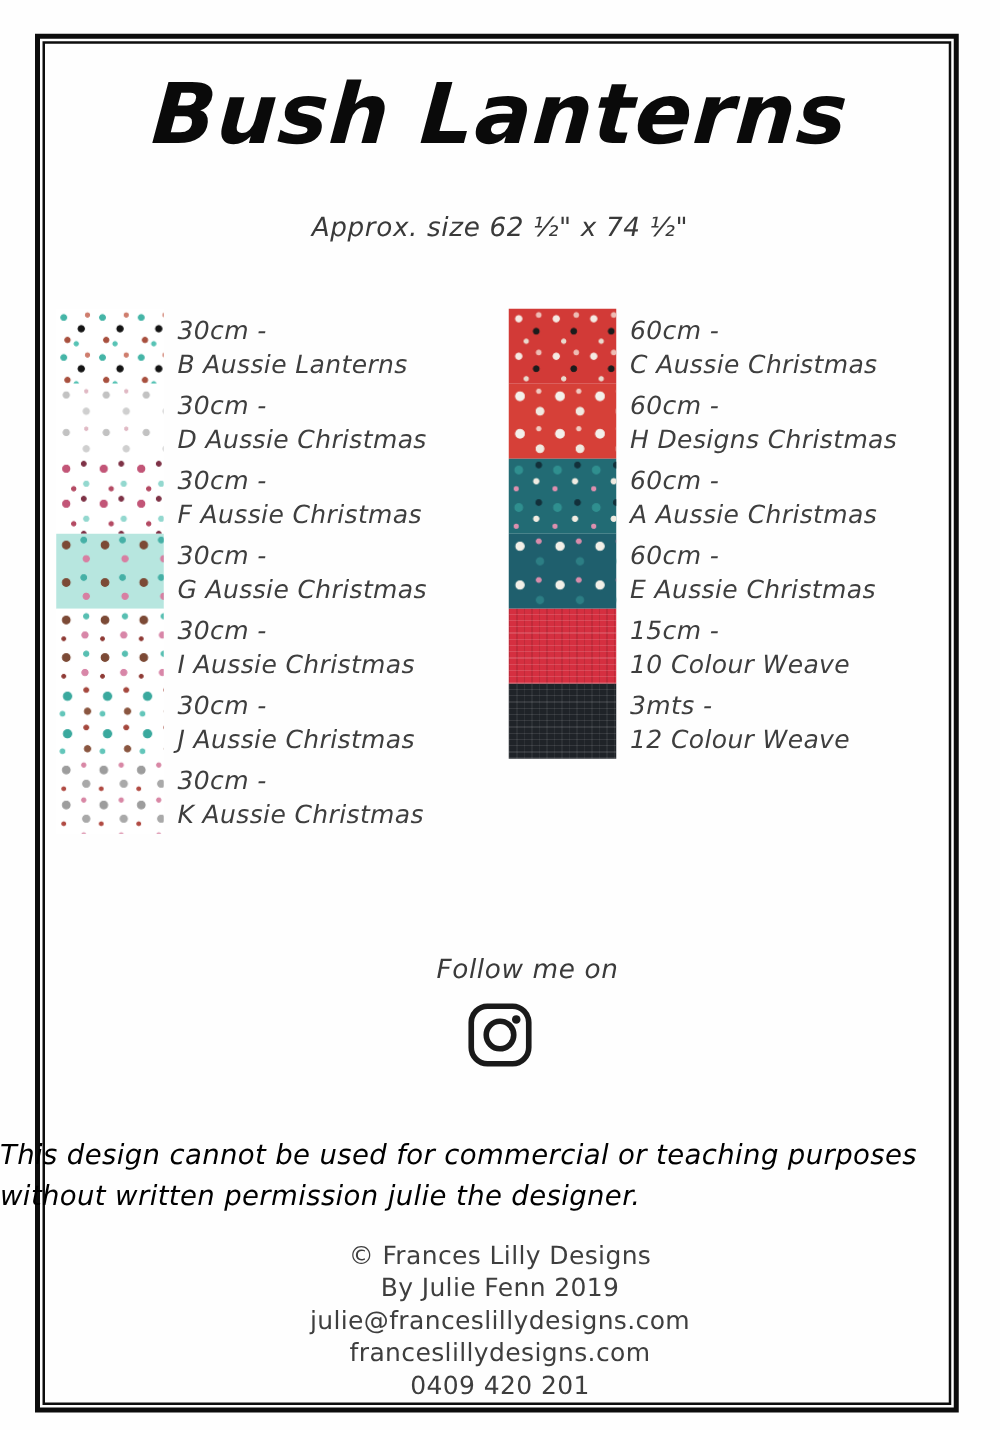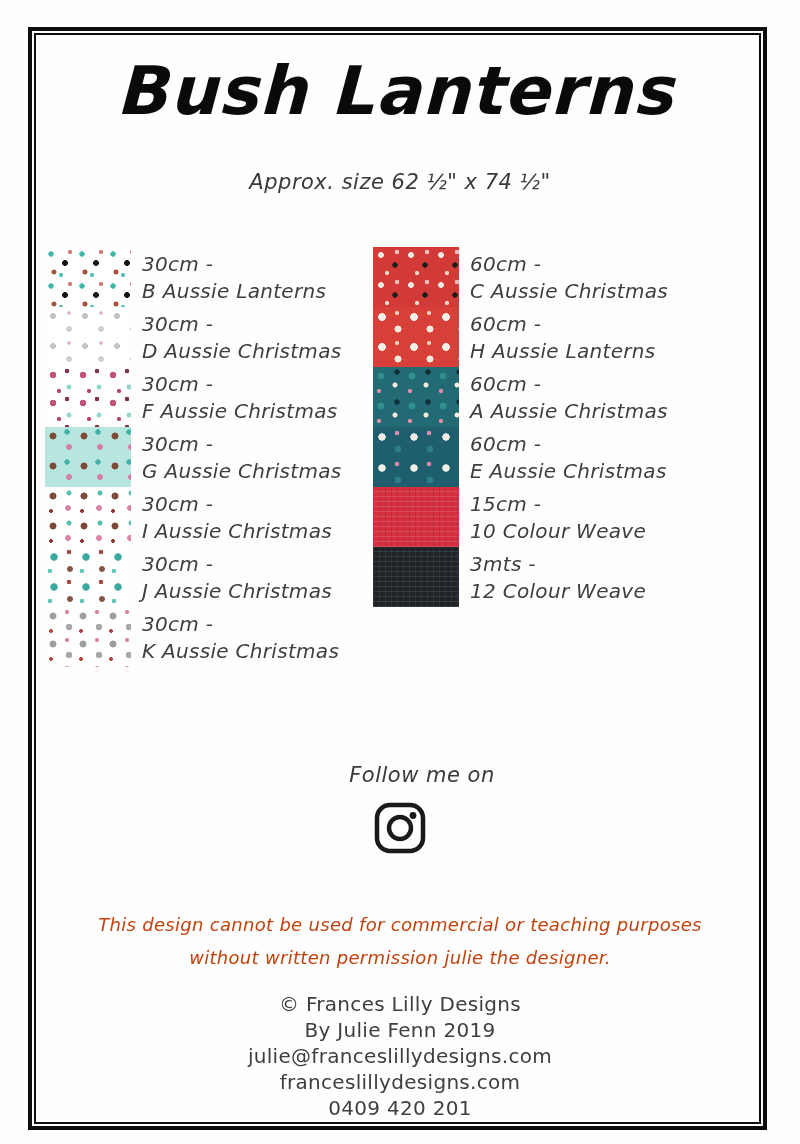--- a/index.html
+++ b/index.html
@@ -32,21 +32,21 @@
     position:absolute;top:170px;left:0;right:0;text-align:center;
     font-size:21px;font-style:italic;color:#3a3a3a;letter-spacing:.5px;
   }
   
   .fabric-columns{
     position:absolute;top:247px;left:45px;right:45px;
     display:flex;align-items:flex-start;
   }
   .fcol{display:flex;flex-direction:column;}
   .fcol.left{width:328px;flex:none;}
-  .fcol.right{flex:1;}
+  .fcol.right{flex:1;margin-left:34px;}
   .frow{display:flex;height:60px;align-items:stretch;}
   .sw{width:86px;height:60px;flex:none;}
   .ftext{
     display:flex;flex-direction:column;justify-content:space-around;
     padding:3px 0 3px 11px;font-size:20px;font-style:italic;
     color:#3e3e3e;letter-spacing:.3px;white-space:nowrap;
   }
   
   .sw-b{background-color:#fff;background-image:
     radial-gradient(circle at 6px 7px,#45b5a7 2.4px,transparent 3px),
@@ -116,22 +116,22 @@
     repeating-linear-gradient(90deg,rgba(0,0,0,.10) 0 1px,transparent 1px 6px);}
   .sw-w12{background-color:#1f2328;background-image:
     repeating-linear-gradient(0deg,rgba(255,255,255,.10) 0 1px,transparent 1px 5px),
     repeating-linear-gradient(90deg,rgba(255,255,255,.06) 0 1px,transparent 1px 6px);}
   
   .social{position:absolute;top:763px;left:0;right:0;text-align:center;}
   .social-label{font-size:21px;font-style:italic;color:#3a3a3a;letter-spacing:.5px;margin-left:44px;}
   .ig-wrap{margin-top:13px;}
   
   .notice{
-    position:absolute;top:908px;left:0;right:0;text-align:center;
-    font-size:18px;font-style:italic;color:#c2410c;line-height:33px;letter-spacing:.3px;
+    position:absolute;top:908px;left:0;right:0;text-align:left;
+    font-size:22px;font-style:italic;color:#000000;line-height:33px;letter-spacing:.3px;
   }
   
   .footer{
     position:absolute;top:991px;left:0;right:0;text-align:center;
     font-size:20px;color:#3e3e3e;line-height:26px;letter-spacing:.3px;
   }
 </style>
 </head>
 <body>
 
@@ -201,21 +201,21 @@
         <div class="sw sw-c"></div>
         <div class="ftext">
           <div>60cm -</div>
           <div>C Aussie Christmas</div>
         </div>
       </div>
       <div class="frow">
         <div class="sw sw-h"></div>
         <div class="ftext">
           <div>60cm -</div>
-          <div>H Aussie Lanterns</div>
+          <div>H Designs Christmas</div>
         </div>
       </div>
       <div class="frow">
         <div class="sw sw-a"></div>
         <div class="ftext">
           <div>60cm -</div>
           <div>A Aussie Christmas</div>
         </div>
       </div>
       <div class="frow">

